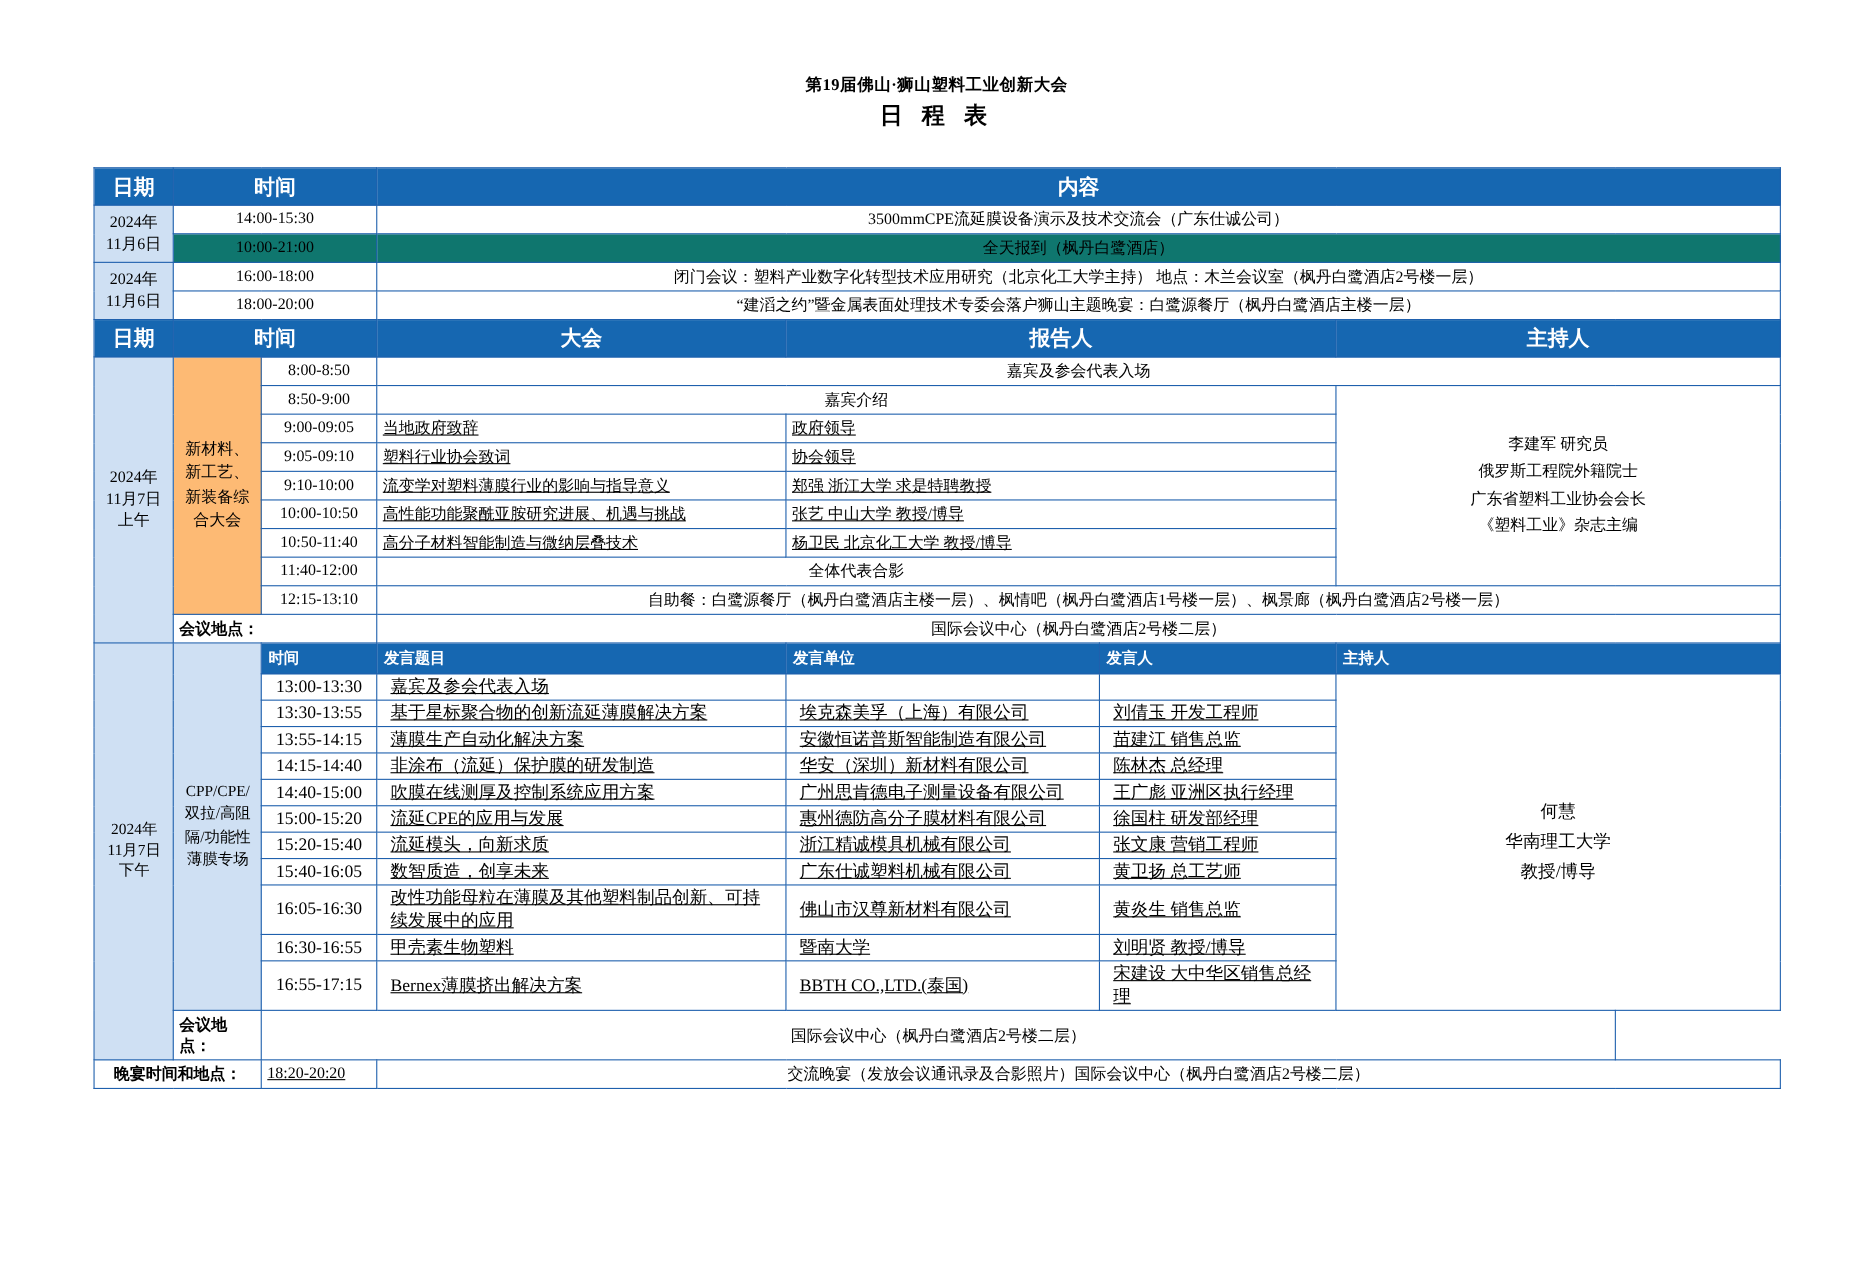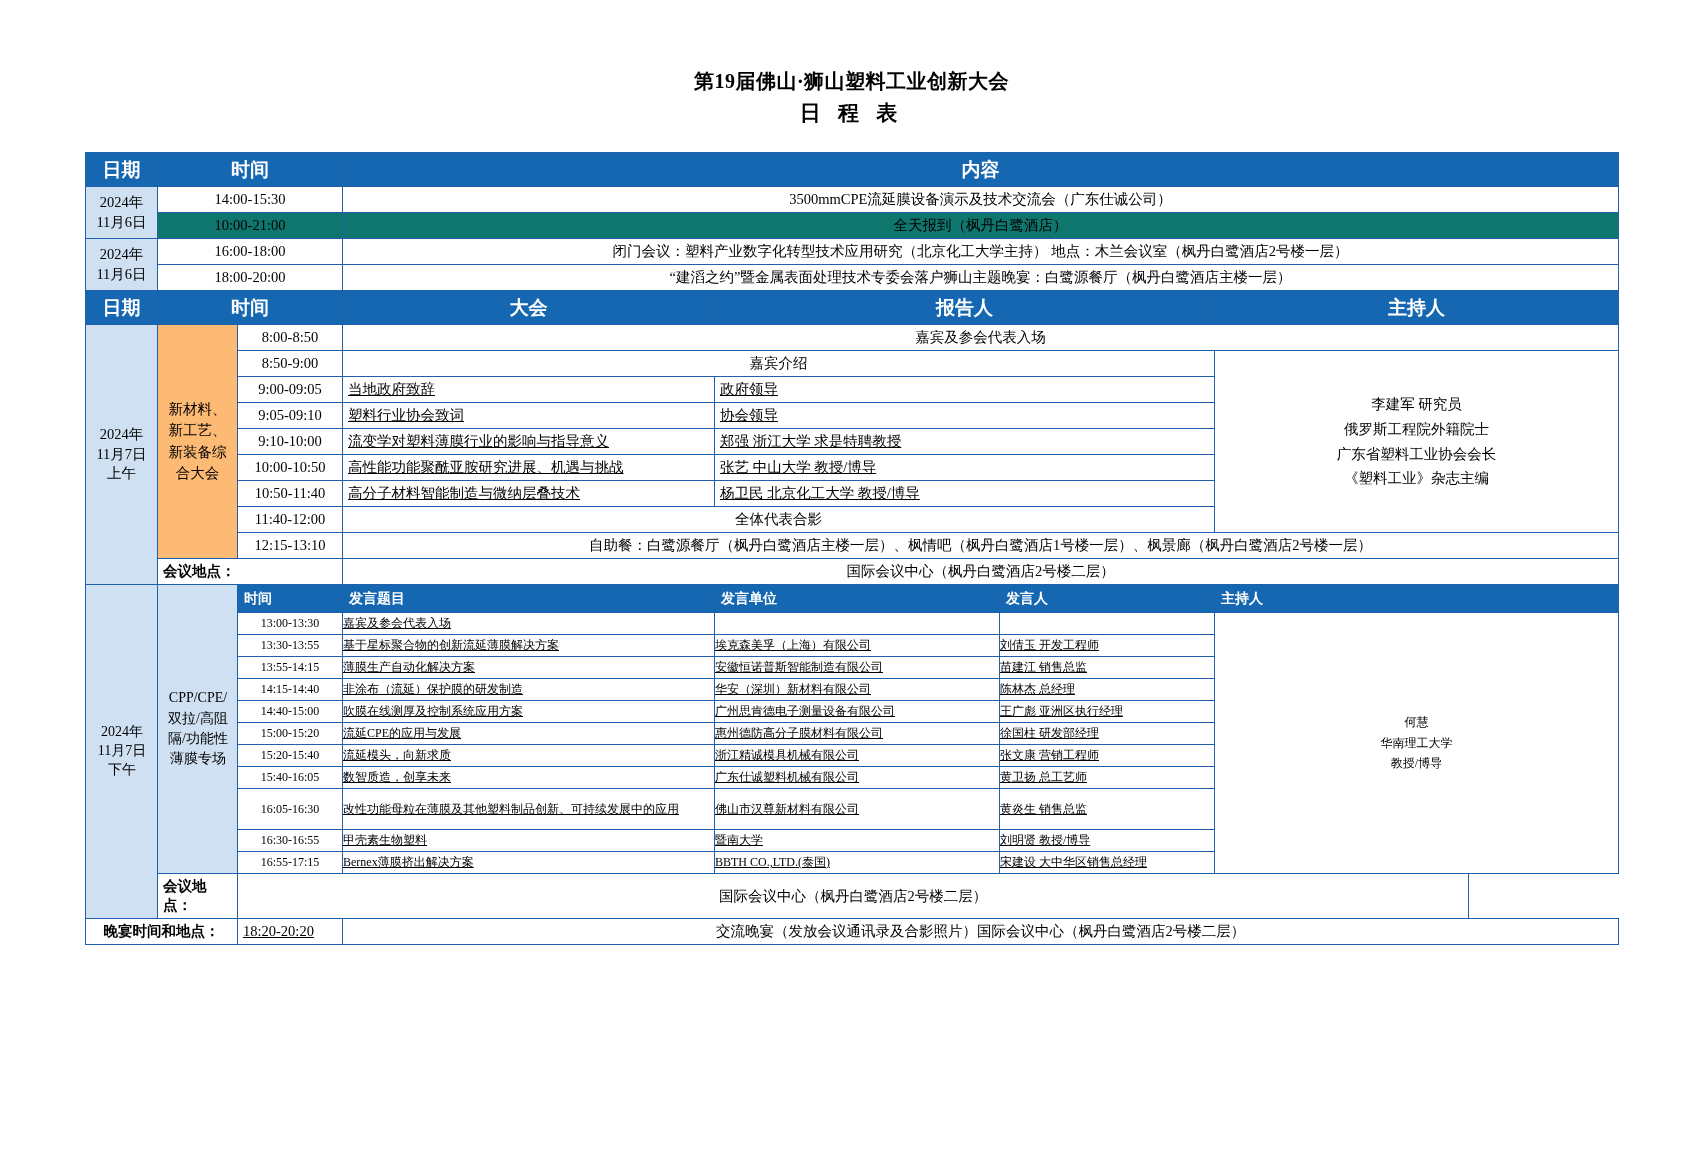--- a/index.html
+++ b/index.html
@@ -18,21 +18,21 @@
     width: 1703px;
     height: 1159px;
     position: relative;
     box-sizing: border-box;
   }
   .title-block {
     text-align: center;
     padding-top: 68px;
   }
   .title-main {
-    font-size: 20px;
+    font-size: 15px;
     font-weight: bold;
     letter-spacing: 0.5px;
   }
   .title-sub {
     font-size: 21px;
     font-weight: bold;
     letter-spacing: 6px;
     margin-top: 4px;
   }
   .sched {
@@ -72,23 +72,23 @@
     background: #fdba74;
     text-align: center;
     line-height: 1.45;
     padding: 2px;
   }
   .timecell {
     text-align: center;
     white-space: nowrap;
   }
   .tight td {
-    padding: 1px 0;
+    padding: 1px 12px;
     height: 19px;
-    font-size: 12px;
+    font-size: 16px;
   }
   .venue-label {
     font-weight: bold;
     text-align: left;
     padding-left: 6px;
   }
   .sub-hdr td {
     background: #1667b1;
     color: #ffffff;
     font-weight: bold;

